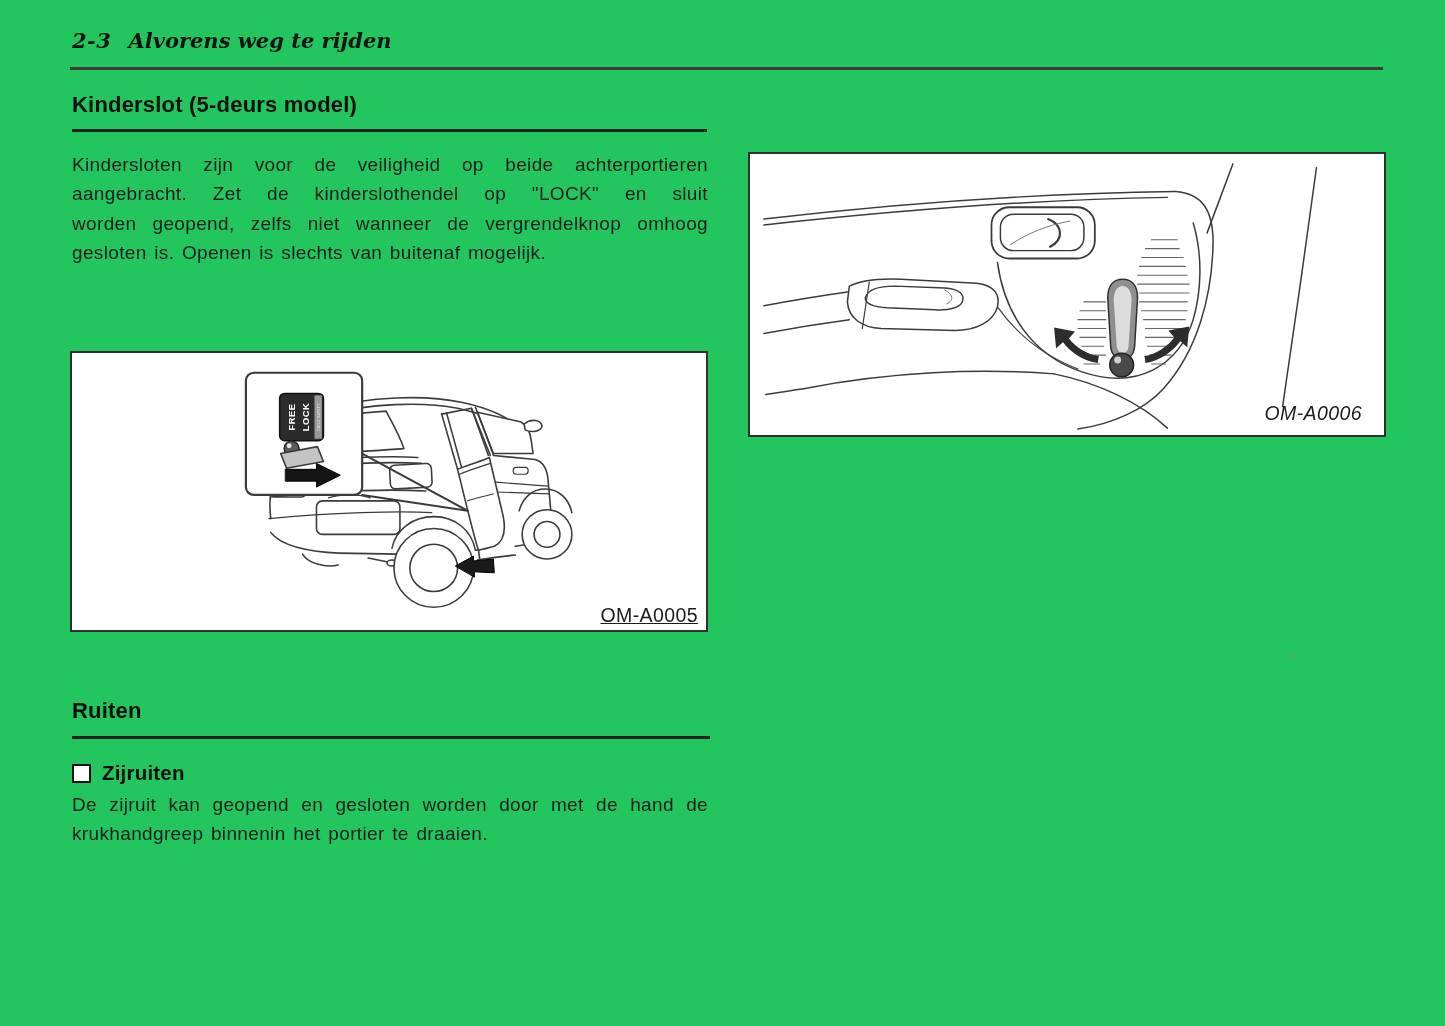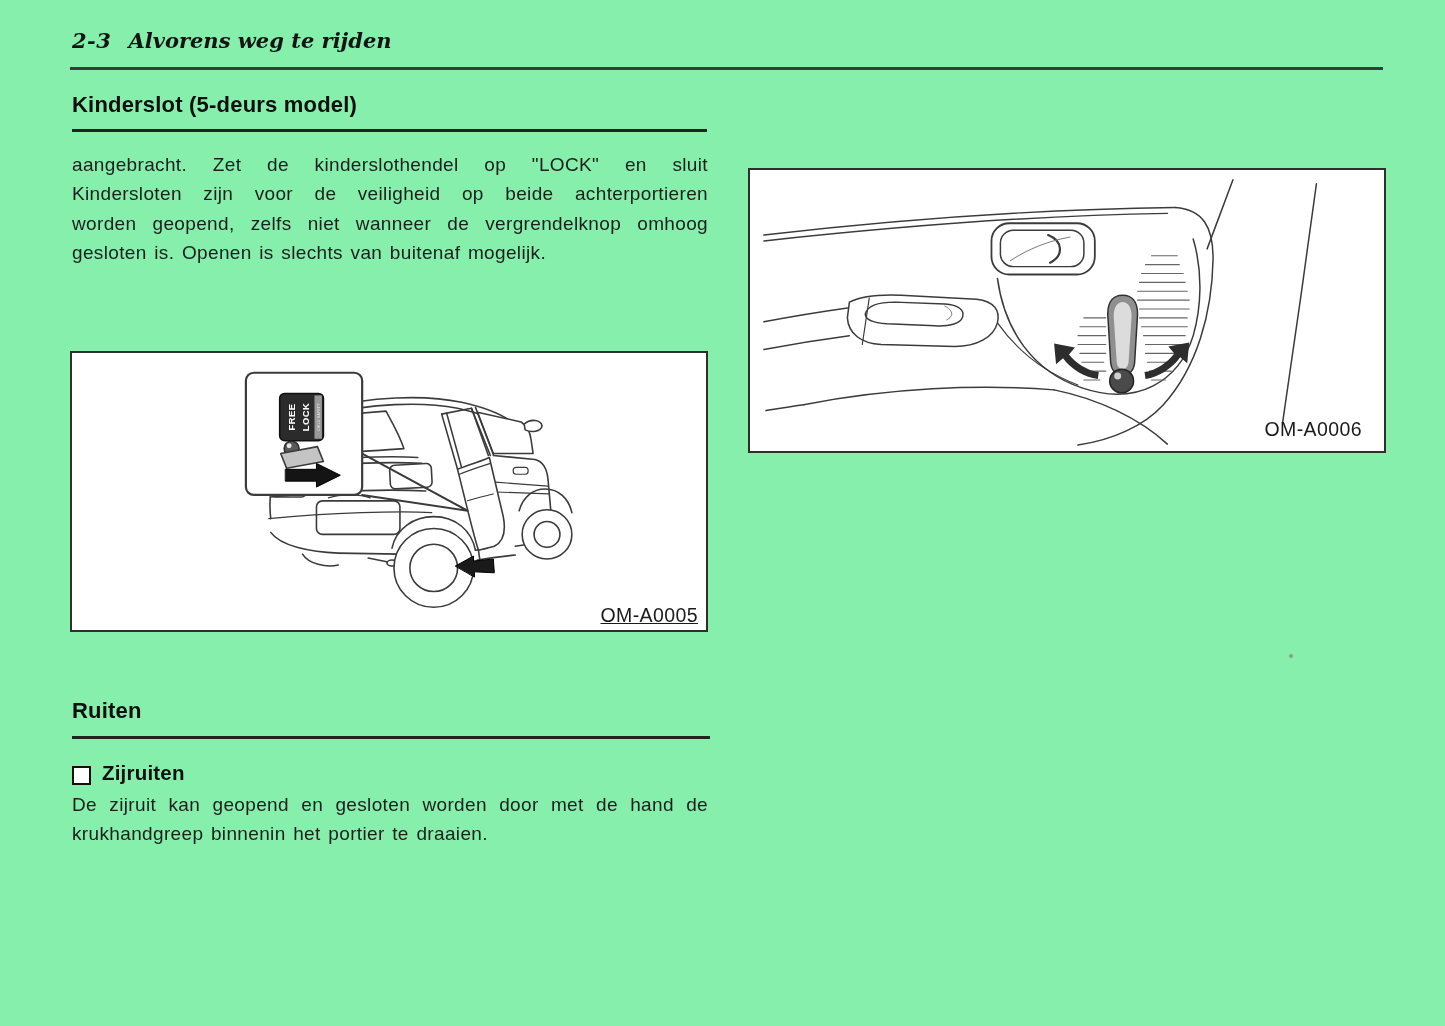--- a/index.html
+++ b/index.html
@@ -1,16 +1,16 @@
 <!DOCTYPE html>
 <html><head>
 <meta charset="utf-8">
 <style>
   html,body { margin:0; padding:0; background:#ffffff; }
-  .page { position:relative; width:1445px; height:1026px; background:#86efac; overflow:hidden;
+  .page { position:relative; width:1445px; height:1026px; background:#22c55e; overflow:hidden;
           font-family:"Liberation Sans", sans-serif; color:#1c1c1c; }
 
   .page-header { position:absolute; left:72px; top:28px; font-family:"DejaVu Serif", serif;
                  font-style:italic; font-weight:bold; font-size:21px; color:#141414; }
   .sec-num { margin-right:17px; letter-spacing:0.5px; }
   .top-rule { position:absolute; left:70px; top:67px; width:1313px; height:3px; background:#3b3b3b; }
 
   .h1 { position:absolute; left:72px; margin:0; font-size:22px; font-weight:bold;
         letter-spacing:0.2px; color:#0f0f0f; }
   .h1-kinderslot { top:92px; }
@@ -21,50 +21,50 @@
 
   .para { position:absolute; left:72px; width:636px; font-size:19px; line-height:29.4px;
           letter-spacing:0.35px; word-spacing:2px; color:#1e1e1e; }
   .para-1 { top:150px; }
   .para-2 { top:790px; }
   .jline { text-align:justify; text-align-last:justify; }
   .jlast { text-align:left; }
 
   .fig { position:absolute; border:2px solid #2f2f2f; background:#fff; margin:0; }
   .fig-1 { left:70px;  top:351px; width:634px; height:277px; }
-  .fig-2 { left:748px; top:168px; width:634px; height:281px; }
+  .fig-2 { left:748px; top:152px; width:634px; height:281px;font-style:italic; }
   .fig svg { display:block; width:100%; height:100%; }
   .figcap { position:absolute; font-size:19.5px; color:#1b1b1b; letter-spacing:0.4px;
             font-family:"Liberation Sans", sans-serif; }
   .cap-1 { right:8px;  bottom:3px;text-decoration:underline; }
   .cap-2 { right:22px; bottom:10px; }
 
-  .subhead { position:absolute; left:72px; top:761px; display:flex; align-items:flex-end; gap:11px; }
+  .subhead { position:absolute; left:72px; top:761px; display:flex; align-items:center; gap:11px; }
   .checkbox { width:15px; height:15px; border:2.2px solid #111; background:#fff; display:inline-block; }
   .subhead-text { font-size:20.5px; font-weight:bold; letter-spacing:0.2px; color:#101010; }
 
   .stray-dot { position:absolute; left:1289px; top:654px; width:4px; height:4px;
                border-radius:50%; background:#8a8a8a; opacity:0.8; }
 </style>
 </head>
 <body>
 
 <div class="page">
 
   <div class="page-header">
     <span class="sec-num">2-3</span><span class="sec-title">Alvorens weg te rijden</span>
   </div>
   <div class="top-rule"></div>
 
   <h1 class="h1 h1-kinderslot">Kinderslot (5-deurs model)</h1>
   <div class="rule rule-kinderslot"></div>
 
   <div class="para para-1">
+    <div class="jline">Kindersloten zijn voor de veiligheid op beide achterportieren</div>
     <div class="jline">aangebracht. Zet de kinderslothendel op "LOCK" en sluit</div>
-    <div class="jline">Kindersloten zijn voor de veiligheid op beide achterportieren</div>
     <div class="jline">worden geopend, zelfs niet wanneer de vergrendelknop omhoog</div>
     <div class="jlast">gesloten is. Openen is slechts van buitenaf mogelijk.</div>
   </div>
 
   <figure class="fig fig-1">
     <svg viewBox="0 0 638 281" preserveAspectRatio="none" fill="none" stroke="#3b3b3b" stroke-width="1.6" stroke-linecap="round" stroke-linejoin="round">
 
       <g>
         <path d="M250,57 C300,44 355,42 392,50 C424,57 444,68 453,80"></path>
         <path d="M253,63 C300,51 352,49 388,56 C412,61 430,70 440,79"></path>

